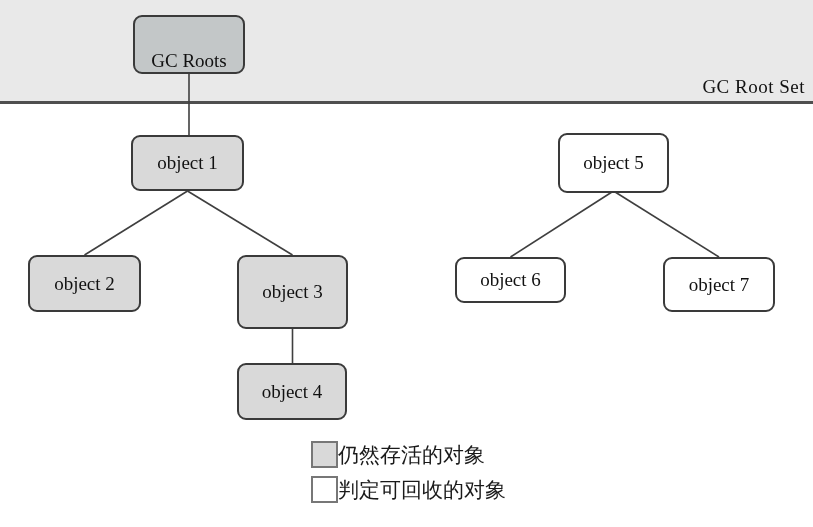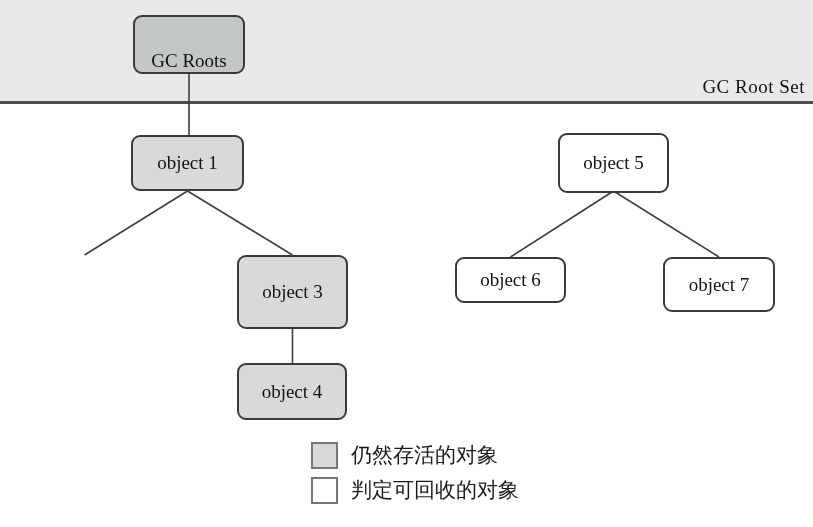--- a/index.html
+++ b/index.html
@@ -53,21 +53,21 @@
   .n-object3 {left:237px;top:255px;width:111px;height:74px;}
   .n-object4 {left:237px;top:363px;width:110px;height:57px;}
   .n-object5 {left:558px;top:133px;width:111px;height:60px;}
   .n-object6 {left:455px;top:257px;width:111px;height:46px;}
   .n-object7 {left:663px;top:257px;width:112px;height:55px;}
 
   .legend{
     position:absolute;left:295px;top:441px;
     display:flex;flex-direction:column;gap:7px;
   }
-  .legend-row{display:flex;align-items:center;gap:13px;padding-left:16px;}
+  .legend-row{display:flex;padding-left:16px;}
   .swatch{
     width:27px;height:27px;box-sizing:border-box;
     border:2px solid var(--swatch-border);
   }
   .swatch.alive{background:var(--alive-fill);}
   .swatch.recyclable{background:var(--recyclable-fill);}
   .legend-label{font-size:21px;color:#1a1a1a;}
 </style>
 </head>
 <body>
@@ -86,20 +86,23 @@
     <line x1="613.5" y1="191" x2="510.5" y2="257" stroke="var(--edge)" stroke-width="1.6"></line>
     <line x1="613.5" y1="191" x2="719" y2="257" stroke="var(--edge)" stroke-width="1.6"></line>
   </svg>
 
   <div class="node root n-gcroots">
     <span>GC Roots</span>
   </div>
   <div class="node alive n-object1">
     <span>object 1</span>
   </div>
+  <div class="node alive n-object2">
+    <span>object 2</span>
+  </div>
   <div class="node alive n-object3">
     <span>object 3</span>
   </div>
   <div class="node alive n-object4">
     <span>object 4</span>
   </div>
   <div class="node recyclable n-object5">
     <span>object 5</span>
   </div>
   <div class="node recyclable n-object6">

